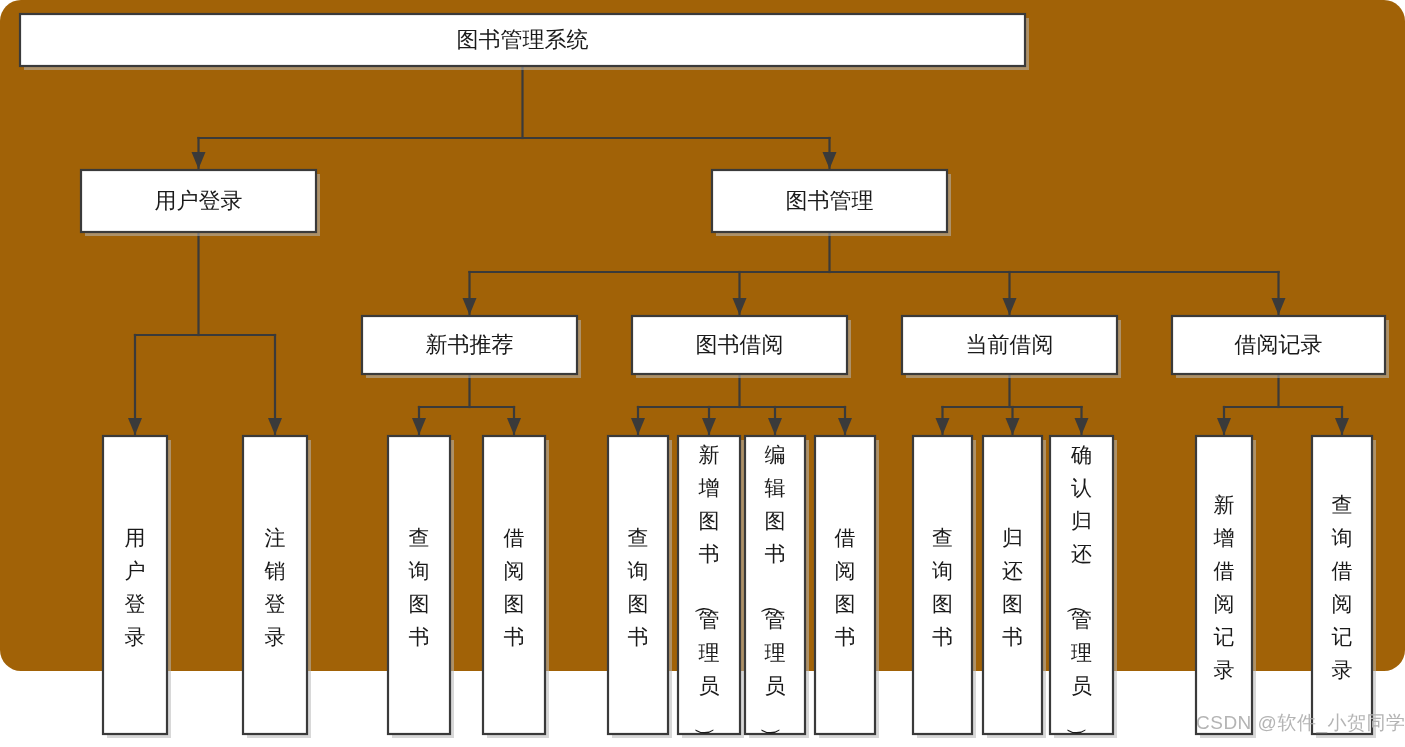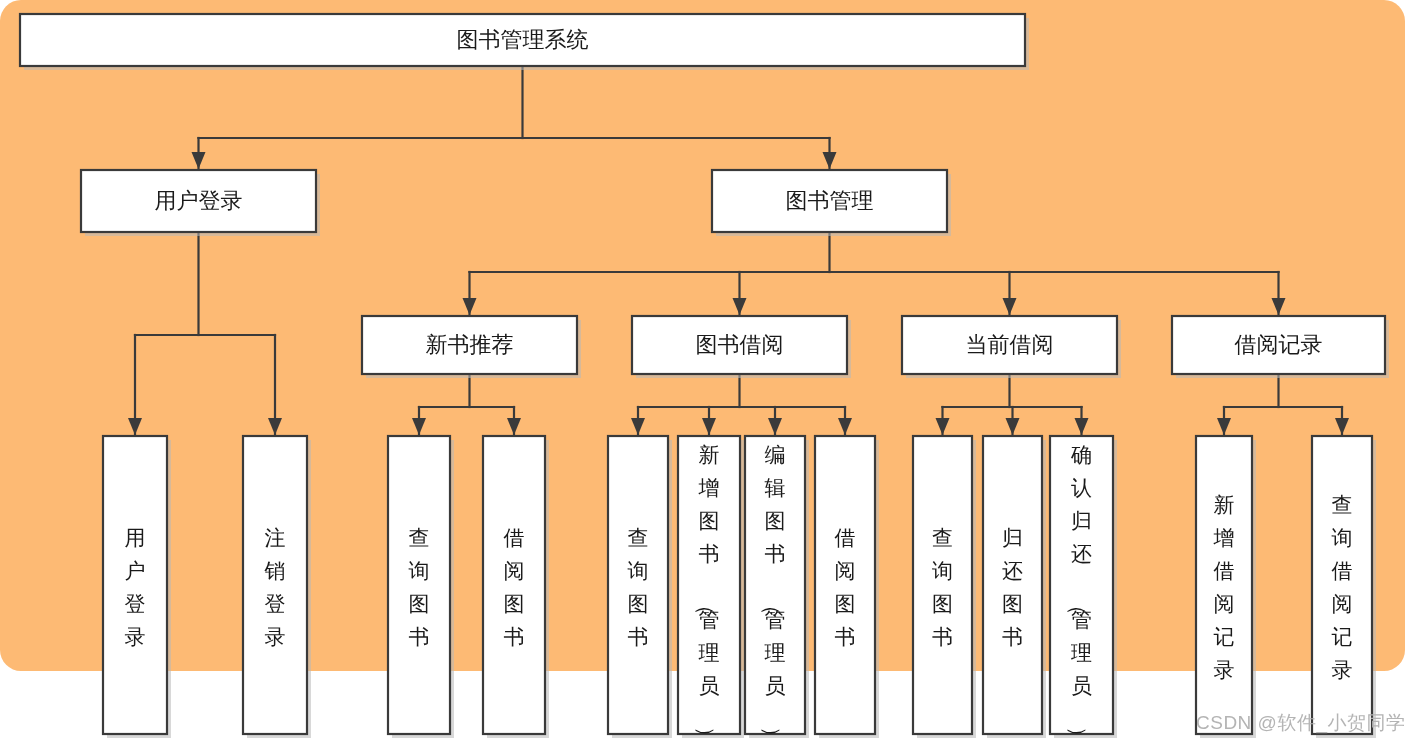--- a/index.html
+++ b/index.html
@@ -12,21 +12,21 @@
     width: 1405px;
     height: 747px;
     font-family: "Liberation Sans", "DejaVu Sans", sans-serif;
     overflow: hidden;
     position: relative;
   }
   #diagram-root {
     position: relative;
     width: 1405px;
     height: 671px;
-    background: #fdba74;
+    background: #a16207;
     border-radius: 21px;
   }
   svg#diagram-svg {
     position: absolute;
     top: 0;
     left: 0;
     width: 1405px;
     height: 747px;
     display: block;
   }

